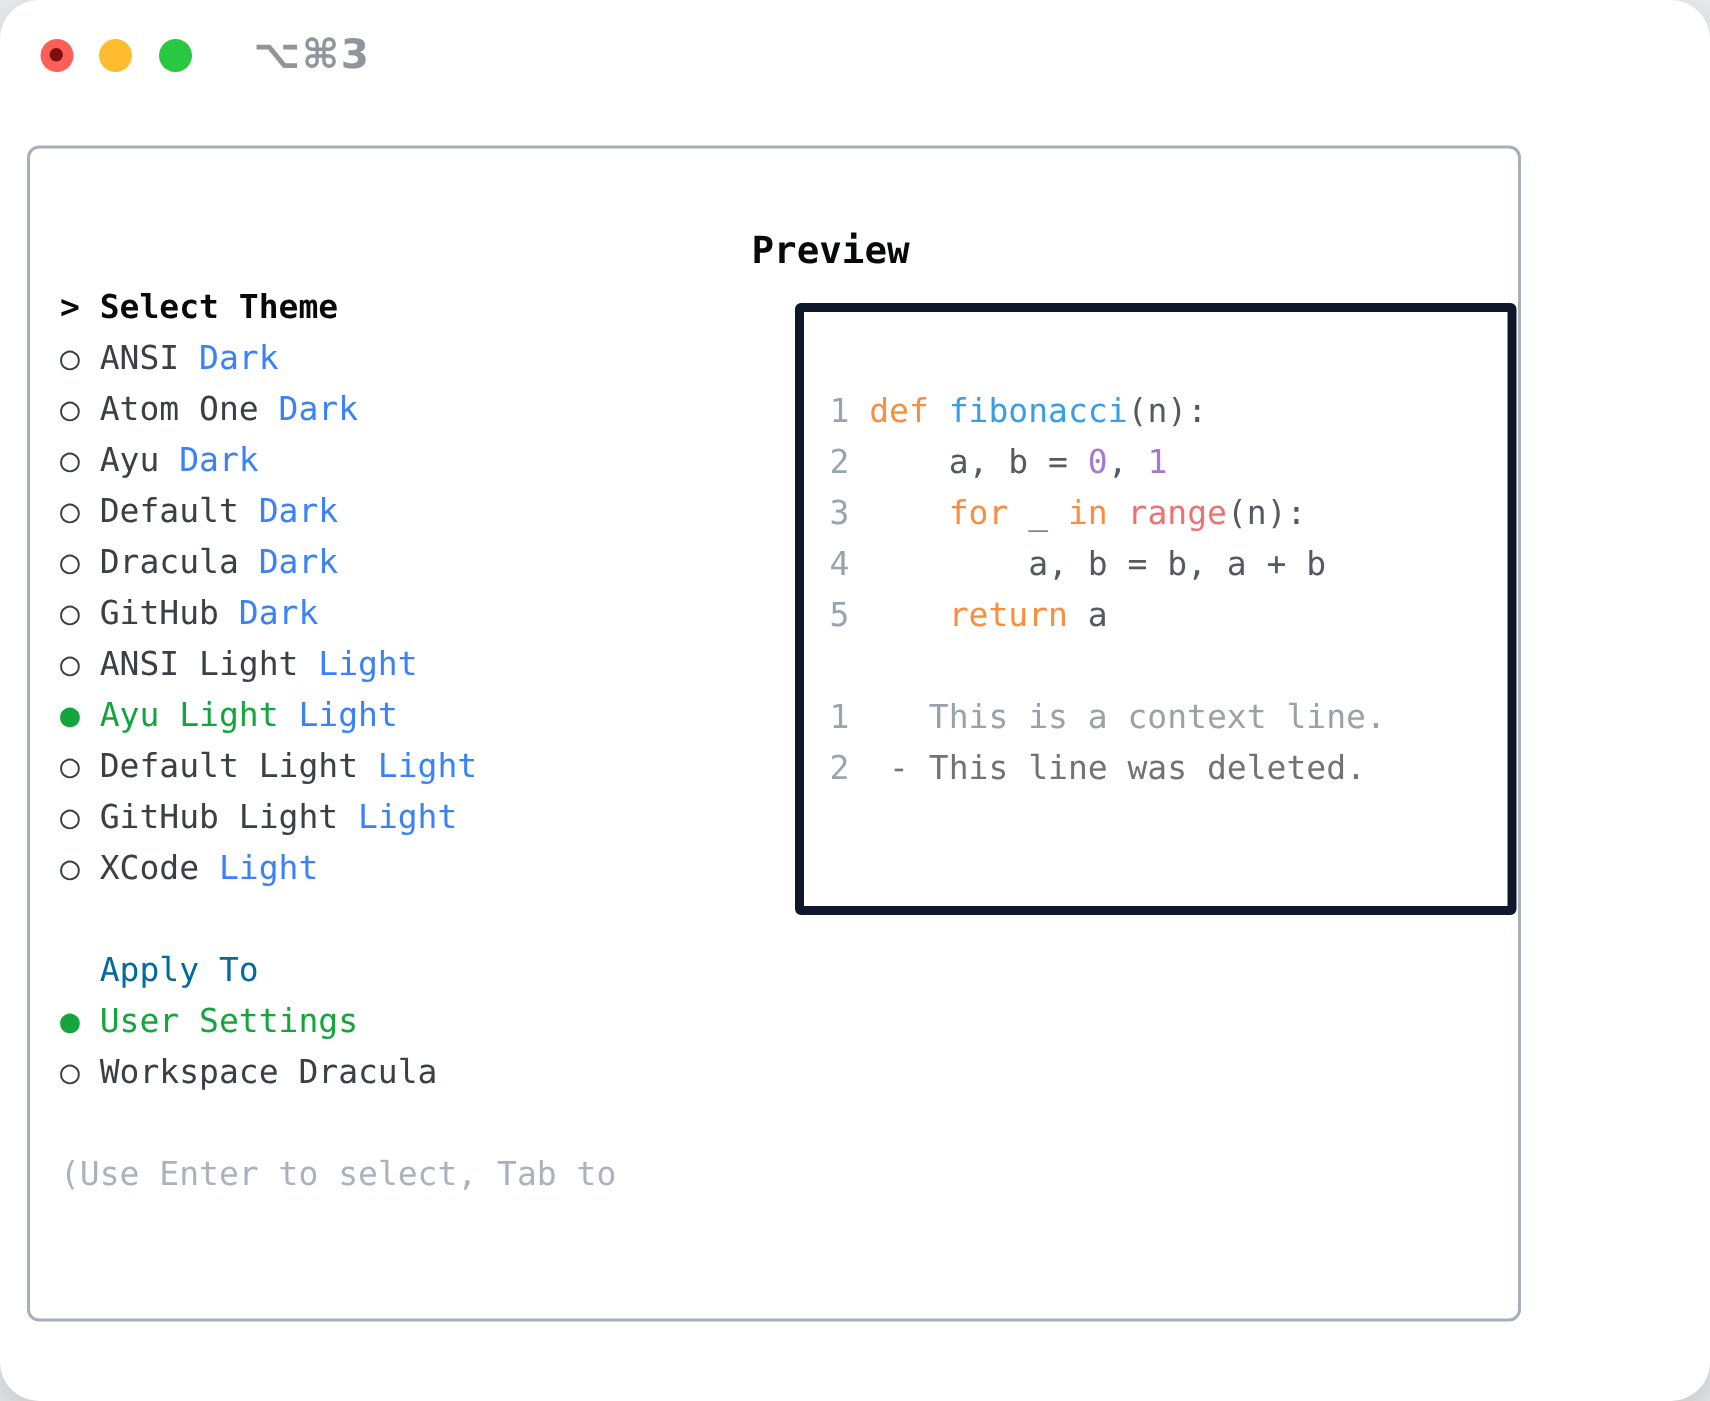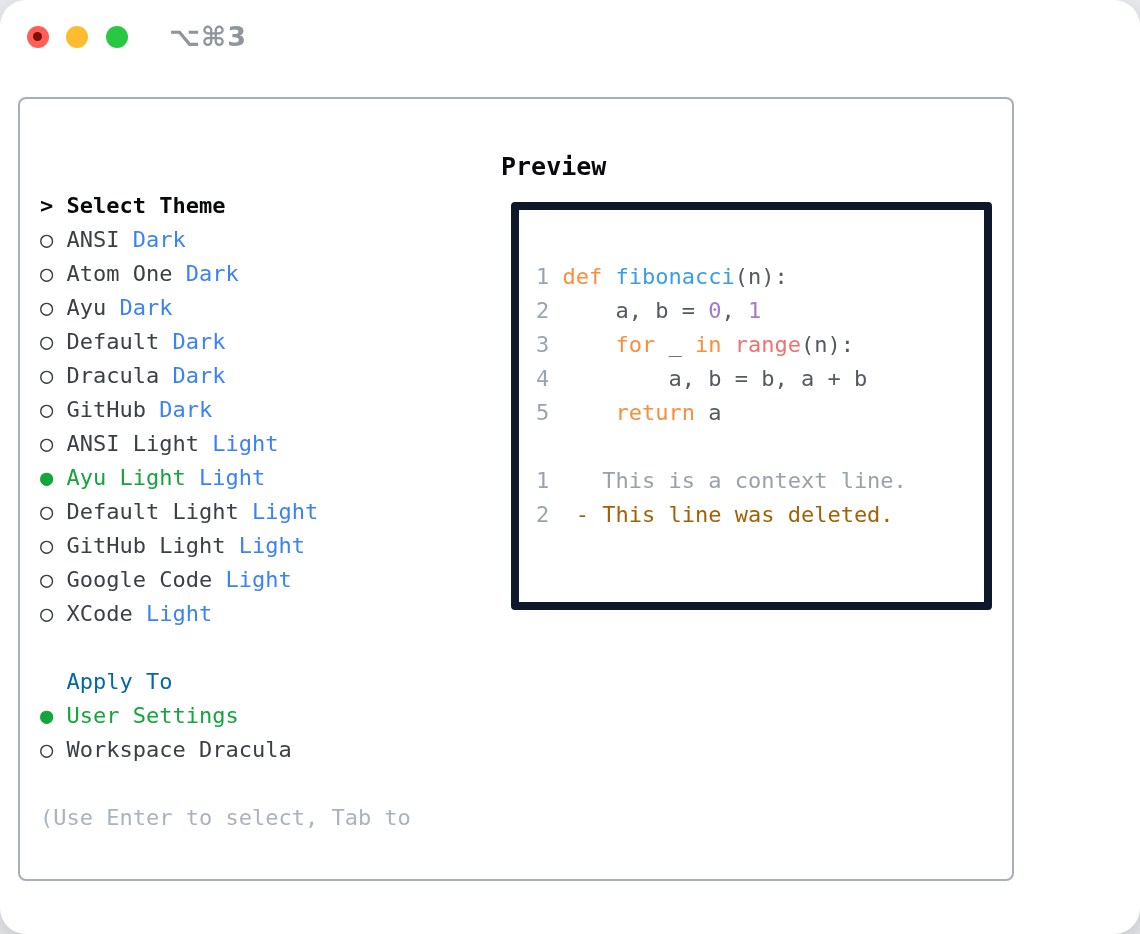--- a/index.html
+++ b/index.html
@@ -25,32 +25,32 @@
   .row .b{display:inline-block;width:2ch;}
   .row .tag{color:#3b82f6;margin-left:1ch;}
   .row.selected{color:#14a53c;}
   .row.hd{font-weight:bold;color:#08090b;margin-top:39px;}
   .row.hd2{color:#0369a1;}
   .row.hint{color:#aab3bd;}
   .spacer{height:34px;}
   
   .preview-label{position:absolute;left:481px;top:51px;height:34px;line-height:34px;
                  font-size:25px;font-weight:bold;color:#08090b;}
-  .pbox{position:absolute;left:491px;top:103px;width:481px;height:408px;
-        border:8px solid #0f172a;border-radius:4px;box-sizing:border-box;background:#fff;}
+  .pbox{position:absolute;left:510px;top:103px;width:481px;height:408px;
+        border:6px solid #0f172a;border-radius:4px;box-sizing:border-box;background:#fff;}
   .pcontent{position:absolute;left:17px;top:50px;}
   .cline{height:34px;line-height:34px;font-size:22px;white-space:pre;}
   .ln{display:inline-block;width:2ch;color:#9aa4ae;}
   .t-kw{color:#fa8d3e;}
   .t-fn{color:#399ee6;}
   .t-num{color:#a37acc;}
   .t-call{color:#f07171;}
   .t-pl{color:#545a60;}
   .t-ctx{color:#9aa1a9;}
-  .t-del{color:#a16207;}
+  .t-del{color:#737373;}
   .t-add{color:#15c022;}
 </style>
 </head>
 <body>
 
 <div class="window">
 
   <div class="dot dot-red"></div>
   <div class="dot dot-yellow"></div>
   <div class="dot dot-green"></div>
@@ -64,21 +64,20 @@
       <div class="row"><span class="b">○</span><span class="name">ANSI</span><span class="tag">Dark</span></div>
       <div class="row"><span class="b">○</span><span class="name">Atom One</span><span class="tag">Dark</span></div>
       <div class="row"><span class="b">○</span><span class="name">Ayu</span><span class="tag">Dark</span></div>
       <div class="row"><span class="b">○</span><span class="name">Default</span><span class="tag">Dark</span></div>
       <div class="row"><span class="b">○</span><span class="name">Dracula</span><span class="tag">Dark</span></div>
       <div class="row"><span class="b">○</span><span class="name">GitHub</span><span class="tag">Dark</span></div>
       <div class="row"><span class="b">○</span><span class="name">ANSI Light</span><span class="tag">Light</span></div>
       <div class="row selected"><span class="b">●</span><span class="name">Ayu Light</span><span class="tag">Light</span></div>
       <div class="row"><span class="b">○</span><span class="name">Default Light</span><span class="tag">Light</span></div>
       <div class="row"><span class="b">○</span><span class="name">GitHub Light</span><span class="tag">Light</span></div>
-      <div class="row"><span class="b">○</span><span class="name">Google Code</span><span class="tag">Light</span></div>
       <div class="row"><span class="b">○</span><span class="name">XCode</span><span class="tag">Light</span></div>
 
       <div class="spacer"></div>
 
       <div class="row hd2"><span class="b"></span><span>Apply To</span></div>
       <div class="row selected"><span class="b">●</span><span class="name">User Settings</span></div>
       <div class="row"><span class="b">○</span><span class="name">Workspace Dracula</span></div>
 
       <div class="spacer"></div>
 

